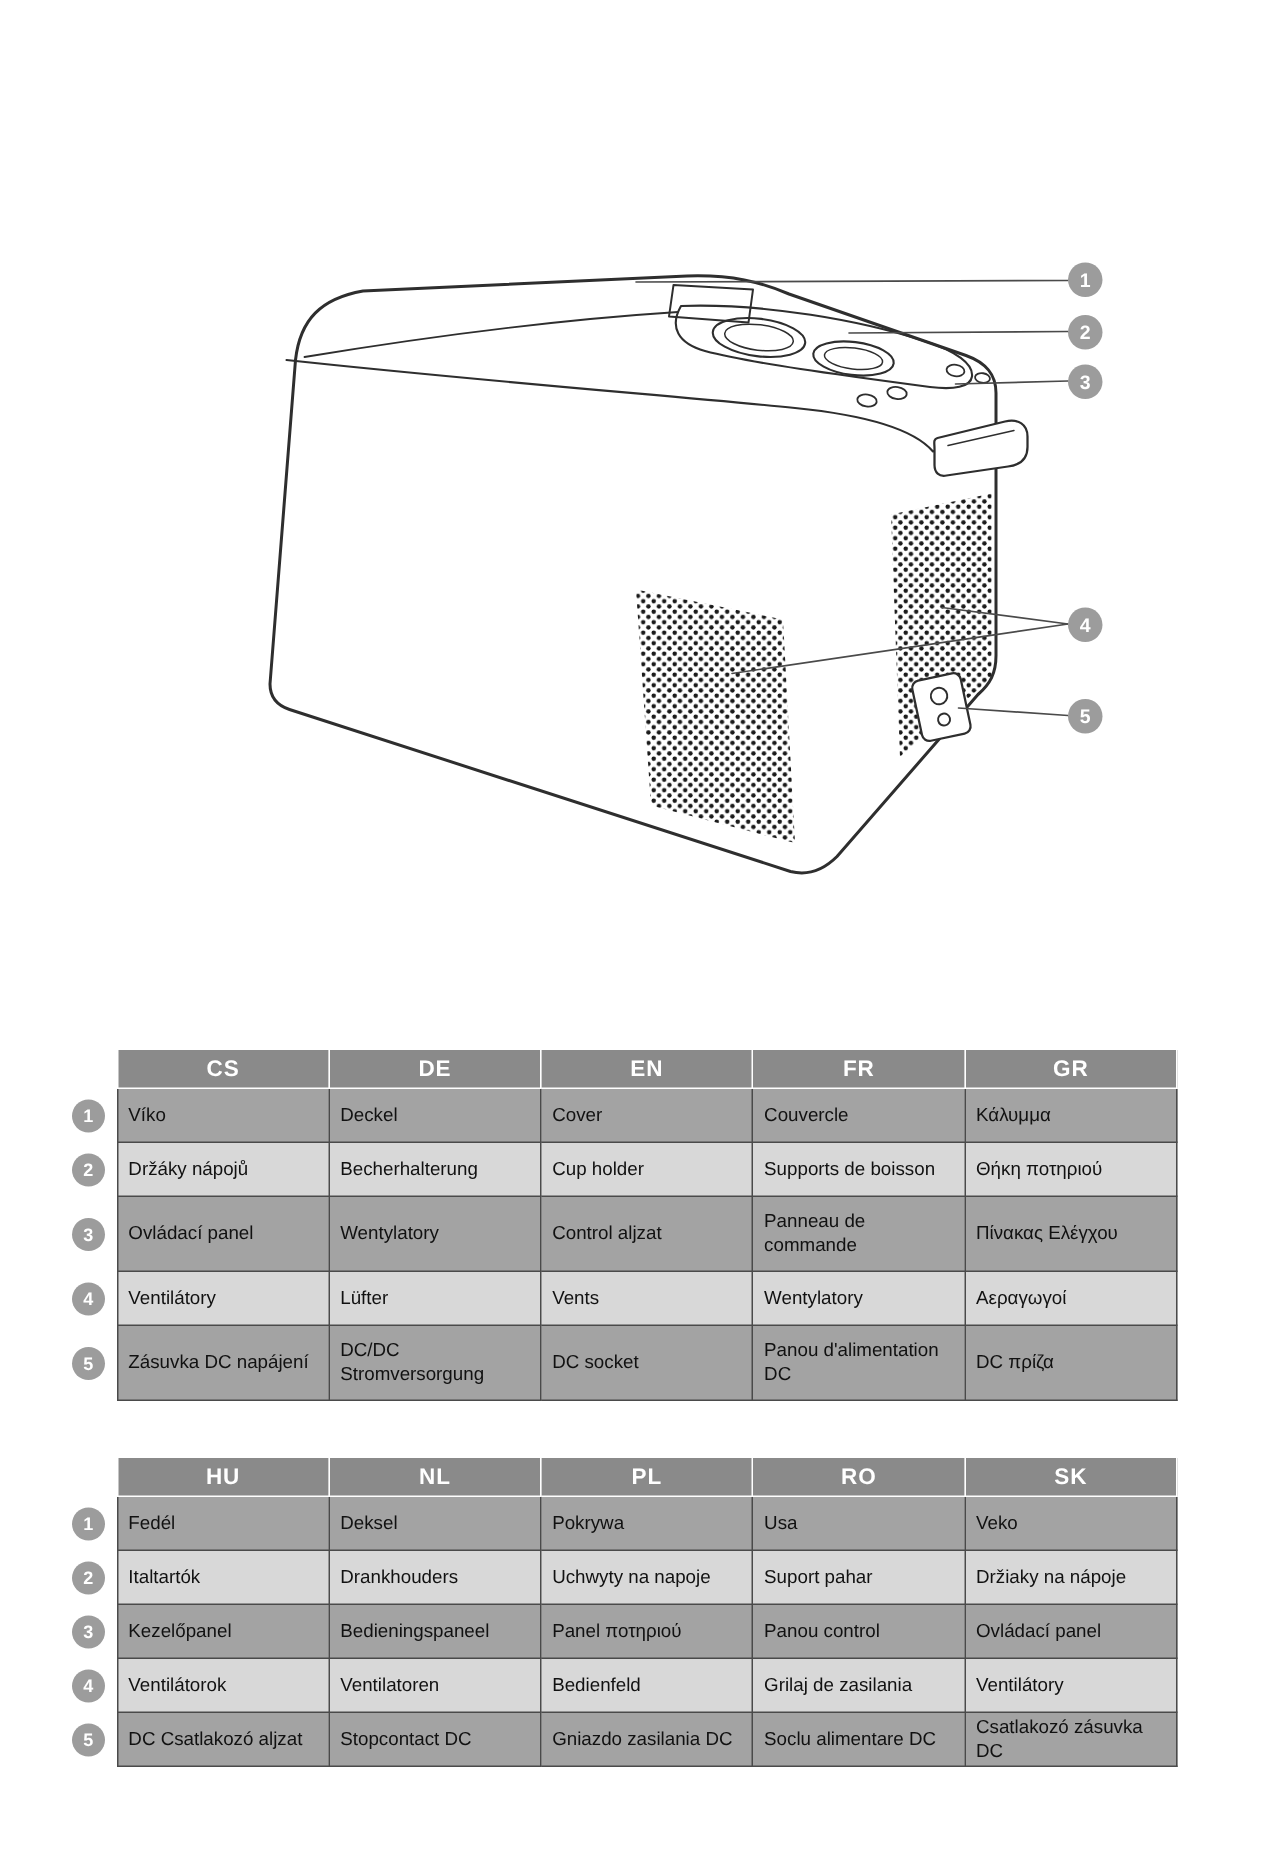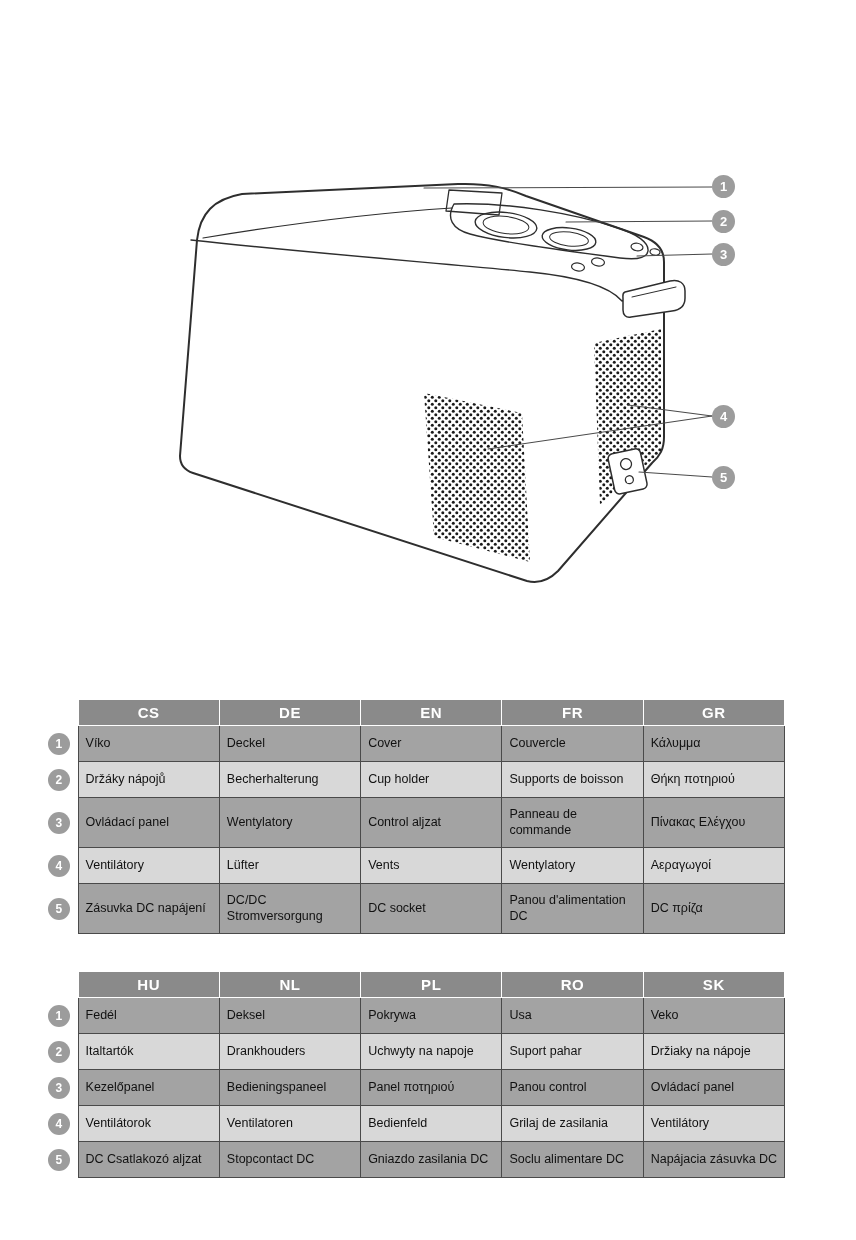--- a/index.html
+++ b/index.html
@@ -231,19 +231,19 @@
           <td class="cell">Bedienfeld</td>
           <td class="cell">Grilaj de zasilania</td>
           <td class="cell">Ventilátory</td>
         </tr>
         <tr class="rh36">
           <td class="num-cell"><span class="row-badge">5</span></td>
           <td class="cell">DC Csatlakozó aljzat</td>
           <td class="cell">Stopcontact DC</td>
           <td class="cell">Gniazdo zasilania DC</td>
           <td class="cell">Soclu alimentare DC</td>
-          <td class="cell">Napájacia zásuvka DC</td>
+          <td class="cell">Csatlakozó zásuvka DC</td>
         </tr>
       </tbody>
     </table>
 
   </div>
 </div>
 
 </body></html>

